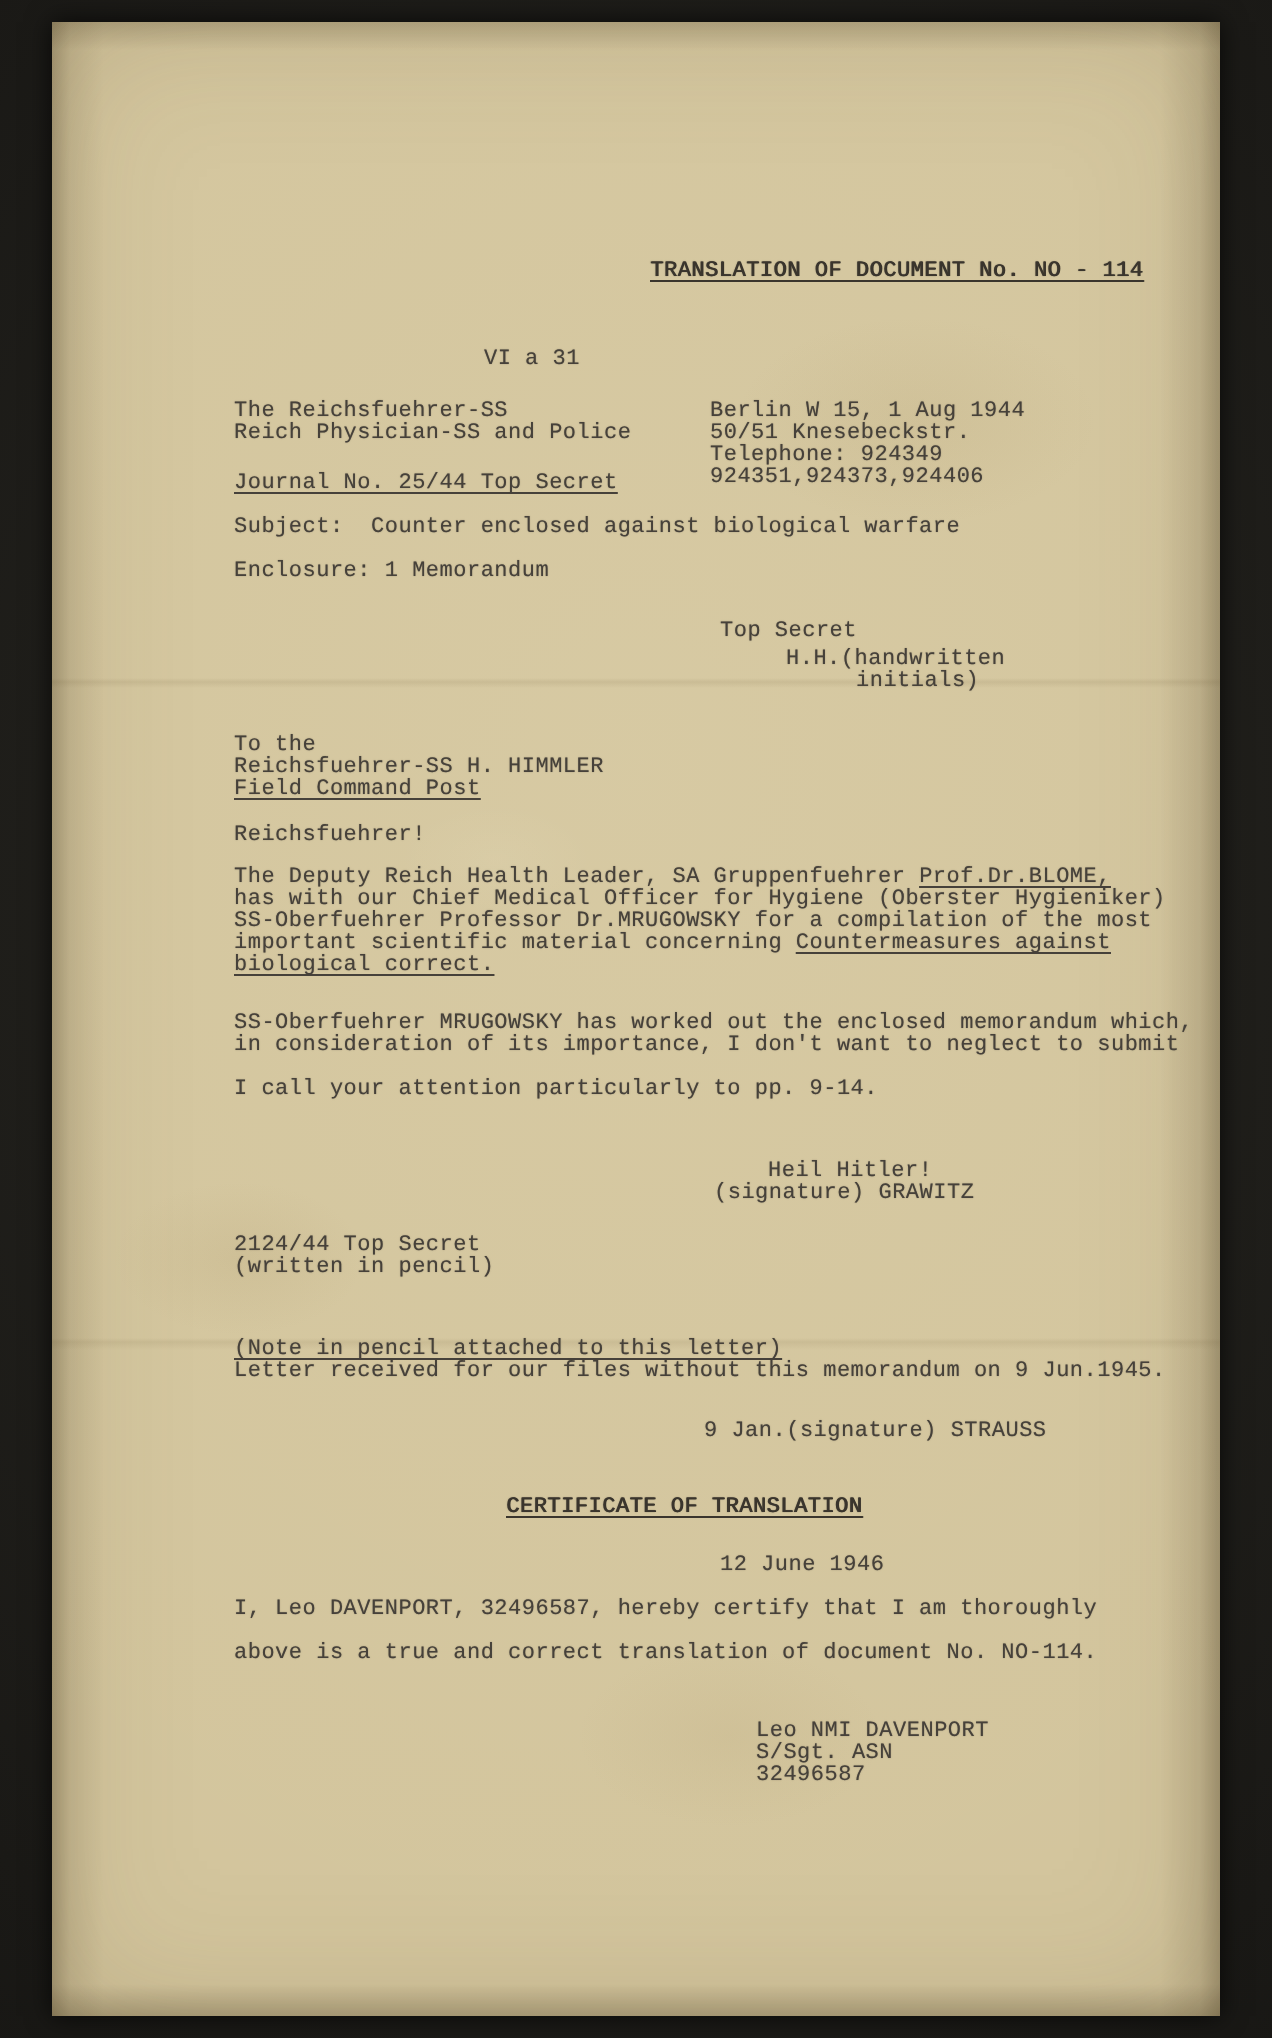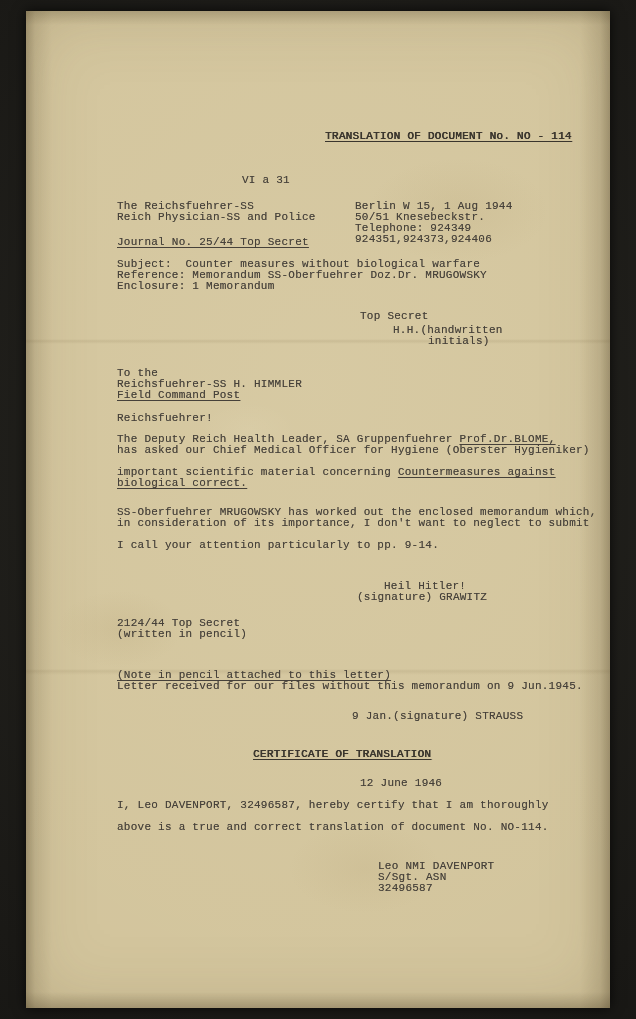--- a/index.html
+++ b/index.html
@@ -57,36 +57,36 @@
 
     <div class="tl" style="left:117px;top:201px">The Reichsfuehrer-SS</div>
     <div class="tl" style="left:117px;top:212px">Reich Physician-SS and Police</div>
     <div class="tl u" style="left:117px;top:237px">Journal No. 25/44 Top Secret</div>
 
     <div class="tl" style="left:355px;top:201px">Berlin W 15, 1 Aug 1944</div>
     <div class="tl" style="left:355px;top:212px">50/51 Knesebeckstr.</div>
     <div class="tl" style="left:355px;top:223px">Telephone: 924349</div>
     <div class="tl" style="left:355px;top:234px">924351,924373,924406</div>
 
-    <div class="tl" style="left:117px;top:259px">Subject:  Counter measures without biological warfare</div>
-    <div class="tl" style="left:117px;top:270px">Reference: Memorandum SS-Oberfuehrer Doz.Dr. MRUGOWSKY</div>
+    <div class="tl" style="left:117px;top:259px">Subject:  Counter enclosed against biological warfare</div>
     <div class="tl" style="left:117px;top:281px">Enclosure: 1 Memorandum</div>
 
     <div class="tl" style="left:360px;top:311px">Top Secret</div>
     <div class="tl" style="left:393px;top:325px">H.H.(handwritten</div>
     <div class="tl" style="left:428px;top:336px">initials)</div>
 
     <div class="tl" style="left:117px;top:368px">To the</div>
     <div class="tl" style="left:117px;top:379px">Reichsfuehrer-SS H. HIMMLER</div>
     <div class="tl u" style="left:117px;top:390px">Field Command Post</div>
 
     <div class="tl" style="left:117px;top:413px">Reichsfuehrer!</div>
 
     <div class="tl" style="left:117px;top:434px"><span>The Deputy Reich Health Leader, SA Gruppenfuehrer </span><span class="u">Prof.Dr.BLOME,</span></div>
-    <div class="tl" style="left:117px;top:445px">has asked our Chief Medical Officer for Hygiene (Oberster Hygieniker)</div>
+    <div class="tl" style="left:117px;top:445px">has with our Chief Medical Officer for Hygiene (Oberster Hygieniker)</div>
+    <div class="tl" style="left:117px;top:456px">SS-Oberfuehrer Professor Dr.MRUGOWSKY for a compilation of the most</div>
     <div class="tl" style="left:117px;top:467px"><span>important scientific material concerning </span><span class="u">Countermeasures against</span></div>
     <div class="tl u" style="left:117px;top:478px">biological correct.</div>
 
     <div class="tl" style="left:117px;top:507px">SS-Oberfuehrer MRUGOWSKY has worked out the enclosed memorandum which,</div>
     <div class="tl" style="left:117px;top:518px">in consideration of its importance, I don't want to neglect to submit</div>
     <div class="tl" style="left:117px;top:540px">I call your attention particularly to pp. 9-14.</div>
 
     <div class="tl" style="left:384px;top:581px">Heil Hitler!</div>
     <div class="tl" style="left:357px;top:592px">(signature) GRAWITZ</div>
 

